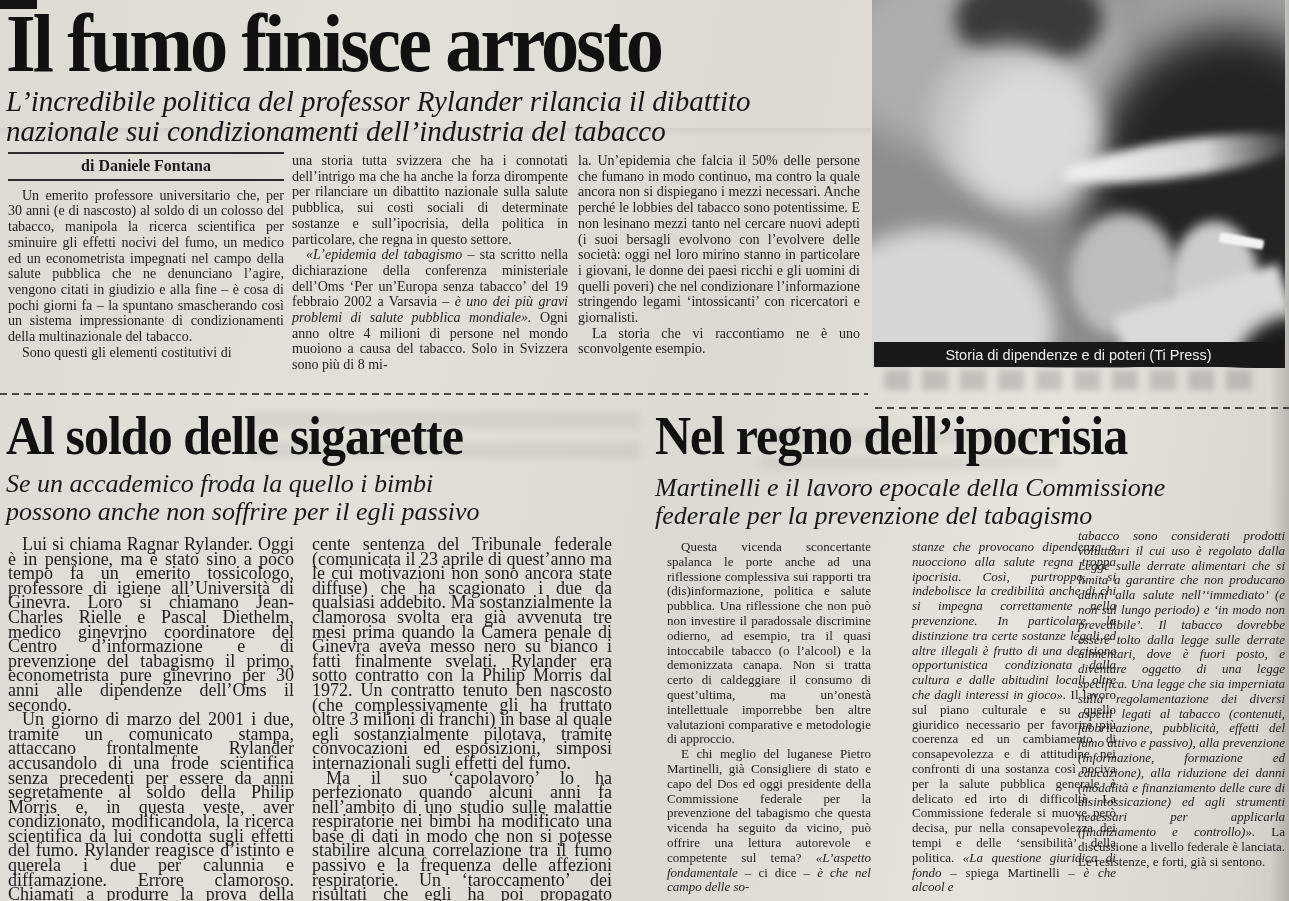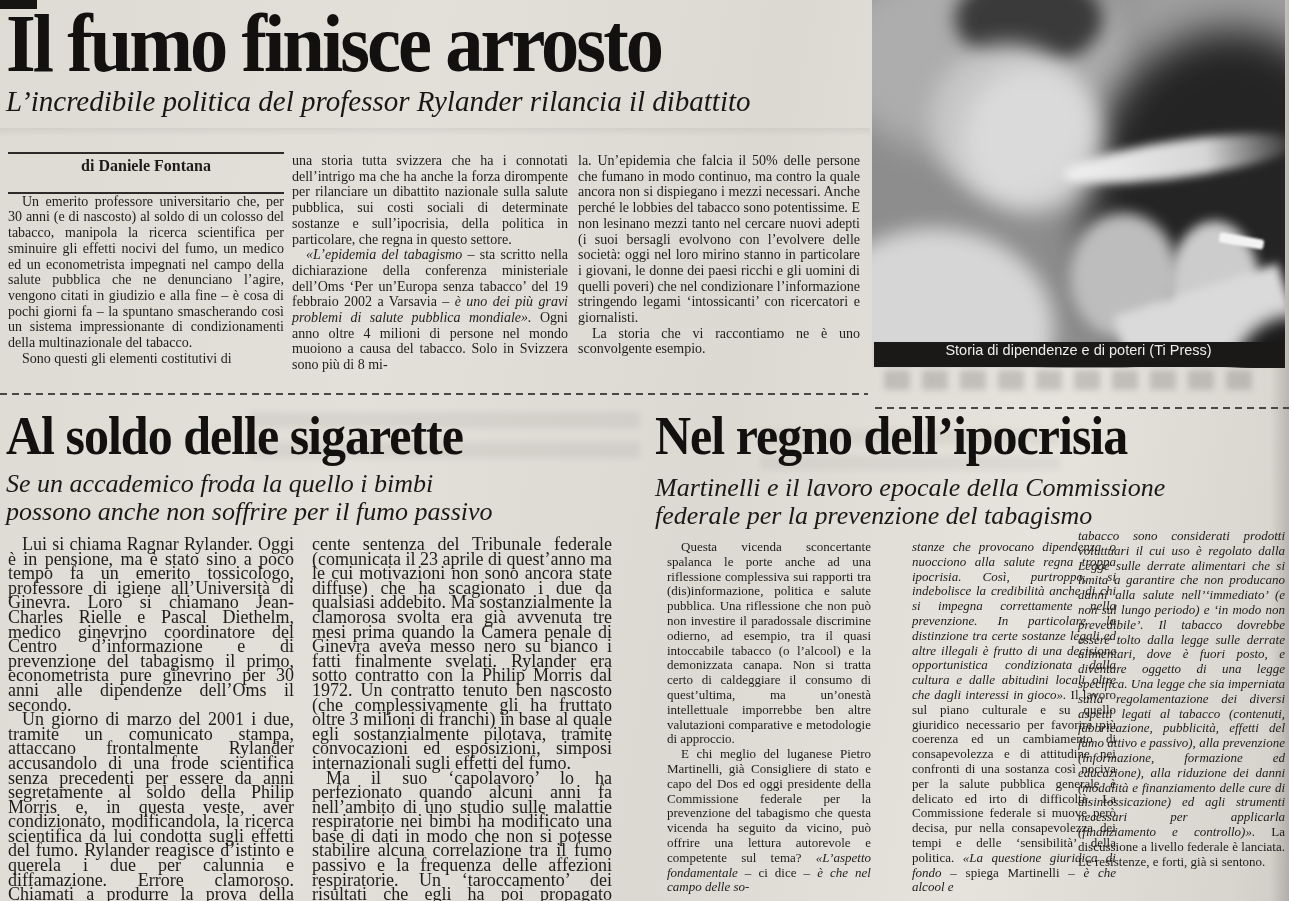--- a/index.html
+++ b/index.html
@@ -16,21 +16,21 @@
   
   .h1{position:absolute;left:6px;top:-4px;font-size:78px;font-weight:bold;letter-spacing:-3px;
       transform:scale(.98,1.06);transform-origin:left top;color:#121110;white-space:nowrap;}
   .sub1{position:absolute;left:6px;top:86px;font-size:29px;font-style:italic;line-height:30px;color:#181716;width:860px;}
   .h2{position:absolute;font-size:50px;font-weight:bold;letter-spacing:-1px;color:#121110;white-space:nowrap;
       transform:scale(1,1.08);transform-origin:left top;}
   .sub2{position:absolute;font-size:26px;font-style:italic;line-height:28px;color:#1a1918;}
 
   
   .byline-box{border-top:2px solid #2c2b29;border-bottom:2px solid #2c2b29;text-align:center;
-      font-weight:bold;font-size:16px;padding:4px 0 18px;margin-bottom:0;}
+      font-weight:bold;font-size:16px;padding:4px 0 5px;margin-bottom:7px;}
 
   
   .col{position:absolute;text-align:justify;}
   .colA{font-size:14px;line-height:15.7px;}
   .colB{font-size:18px;line-height:14.6px;}
   .colC{font-size:13px;line-height:14.8px;}
   .col p{margin:0;text-indent:14px;}
   .col p.noind{text-indent:0;}
   .it{font-style:italic;}
 
@@ -52,21 +52,21 @@
            transform:rotate(-8deg);filter:blur(5px);}
   .ph-shirt{left:-14%;top:62%;width:58%;height:55%;background:#d6d6d6;filter:blur(10px);}
   .ph-hand1{left:48%;top:58%;width:26%;height:34%;background:#bdbdbd;filter:blur(7px);}
   .ph-hand2{left:72%;top:60%;width:22%;height:36%;background:#cccccc;filter:blur(6px);}
   .ph-wedge{position:absolute;left:62%;top:78%;width:42%;height:34%;background:#dadada;
             transform:rotate(-18deg);filter:blur(5px);}
   .ph-cig{position:absolute;left:84%;top:64%;width:11%;height:2.6%;background:#f3f3f3;border-radius:3px;
           transform:rotate(10deg);filter:blur(1px);}
   .ph-cornerdark{left:88%;top:86%;width:30%;height:30%;background:#1b1b1b;filter:blur(8px);}
   #photo-caption-bar{position:absolute;left:2px;right:2px;bottom:1px;height:25px;background:#1a1918;
-      display:flex;justify-content:center;}
+      display:flex;align-items:center;justify-content:center;}
   #photo-caption-bar span{color:#efeeec;font-family:"Liberation Sans",sans-serif;font-size:14.5px;}
 
   
   .ghost{position:absolute;pointer-events:none;filter:blur(3px);}
   .g1{left:884px;top:370px;width:380px;height:20px;opacity:.22;
       background:repeating-linear-gradient(90deg,#4c4a47 0 26px,transparent 26px 38px);border-radius:4px;}
   .g2{left:250px;top:412px;width:390px;height:52px;opacity:.07;
       background:repeating-linear-gradient(#3a3836 0 16px,transparent 16px 30px);}
   .g3{left:760px;top:430px;width:300px;height:40px;opacity:.06;
       background:repeating-linear-gradient(#3a3836 0 14px,transparent 14px 26px);}
@@ -76,20 +76,21 @@
 
 <div id="page">
 
   <div class="wrinkle w1"></div>
   <div class="wrinkle w2"></div>
   <div class="corner-mark"></div>
 
   <div class="h1">Il fumo finisce arrosto</div>
   <div class="sub1">
     <div>L’incredibile politica del professor Rylander rilancia il dibattito</div>
+    <div>nazionale sui condizionamenti dell’industria del tabacco</div>
   </div>
 
   <div class="col colA" style="left:8px;top:152px;width:276px;">
     <div class="byline-box">di Daniele Fontana</div>
     <p>Un emerito professore universitario che, per 30 anni (e di nascosto) al soldo di un colosso del tabacco, manipola la ricerca scientifica per sminuire gli effetti nocivi del fumo, un medico ed un econometrista impegnati nel campo della salute pubblica che ne denunciano l’agire, vengono citati in giudizio e alla fine – è cosa di pochi giorni fa – la spuntano smascherando così un sistema impressionante di condizionamenti della multinazionale del tabacco.</p>
     <p>Sono questi gli elementi costitutivi di</p>
   </div>
 
   <div class="col colA" style="left:292px;top:153px;width:276px;">
     <p class="noind">una storia tutta svizzera che ha i connotati dell’intrigo ma che ha anche la forza dirompente per rilanciare un dibattito nazionale sulla salute pubblica, sui costi sociali di determinate sostanze e sull’ipocrisia, della politica in particolare, che regna in questo settore.</p>
@@ -123,21 +124,21 @@
   <div class="ghost g1"></div>
   <div class="ghost g2"></div>
   <div class="ghost g3"></div>
 
   <div class="dash" style="left:0;top:393px;width:868px;"></div>
   <div class="dash" style="left:875px;top:407px;width:414px;"></div>
 
   <div class="h2" style="left:6px;top:404px;">Al soldo delle sigarette</div>
   <div class="sub2" style="left:6px;top:470px;width:620px;">
     <div>Se un accademico froda la quello i bimbi</div>
-    <div>possono anche non soffrire per il fumo passivo</div>
+    <div>possono anche non soffrire per il egli passivo</div>
   </div>
 
   <div class="col colB" style="left:8px;top:537px;width:286px;">
     <p>Lui si chiama Ragnar Rylander. Oggi è in pensione, ma è stato sino a poco tempo fa un emerito tossicologo, professore di igiene all’Università di Ginevra. Loro si chiamano Jean-Charles Rielle e Pascal Diethelm, medico ginevrino coordinatore del Centro d’informazione e di prevenzione del tabagismo il primo, econometrista pure ginevrino per 30 anni alle dipendenze dell’Oms il secondo.</p>
     <p>Un giorno di marzo del 2001 i due, tramite un comunicato stampa, attaccano frontalmente Rylander accusandolo di una frode scientifica senza precedenti per essere da anni segretamente al soldo della Philip Morris e, in questa veste, aver condizionato, modificandola, la ricerca scientifica da lui condotta sugli effetti del fumo. Rylander reagisce d’istinto e querela i due per calunnia e diffamazione. Errore clamoroso. Chiamati a produrre la prova della verità Rielle e Diethelm aprono le cataratte di una straripante diga di documenti che i due sono riusciti a racimolare grazie anche al primo grande processo svoltosi negli Stati Uniti contro il gigante del tabacco.</p>
     <p>Penalmente la regolato è sfociata in una re-</p>
   </div>
 
   <div class="col colB" style="left:312px;top:537px;width:300px;">
     <p class="noind">cente sentenza del Tribunale federale (comunicata il 23 aprile di quest’anno ma le cui motivazioni non sono ancora state diffuse) che ha scagionato i due da qualsiasi addebito. Ma sostanzialmente la clamorosa svolta era già avvenuta tre mesi prima quando la Camera penale di Ginevra aveva messo nero su bianco i fatti finalmente svelati. Rylander era sotto contratto con la Philip Morris dal 1972. Un contratto tenuto ben nascosto (che complessivamente gli ha fruttato oltre 3 milioni di franchi) in base al quale egli sostanzialmente pilotava, tramite convocazioni ed esposizioni, simposi internazionali sugli effetti del fumo.</p>

